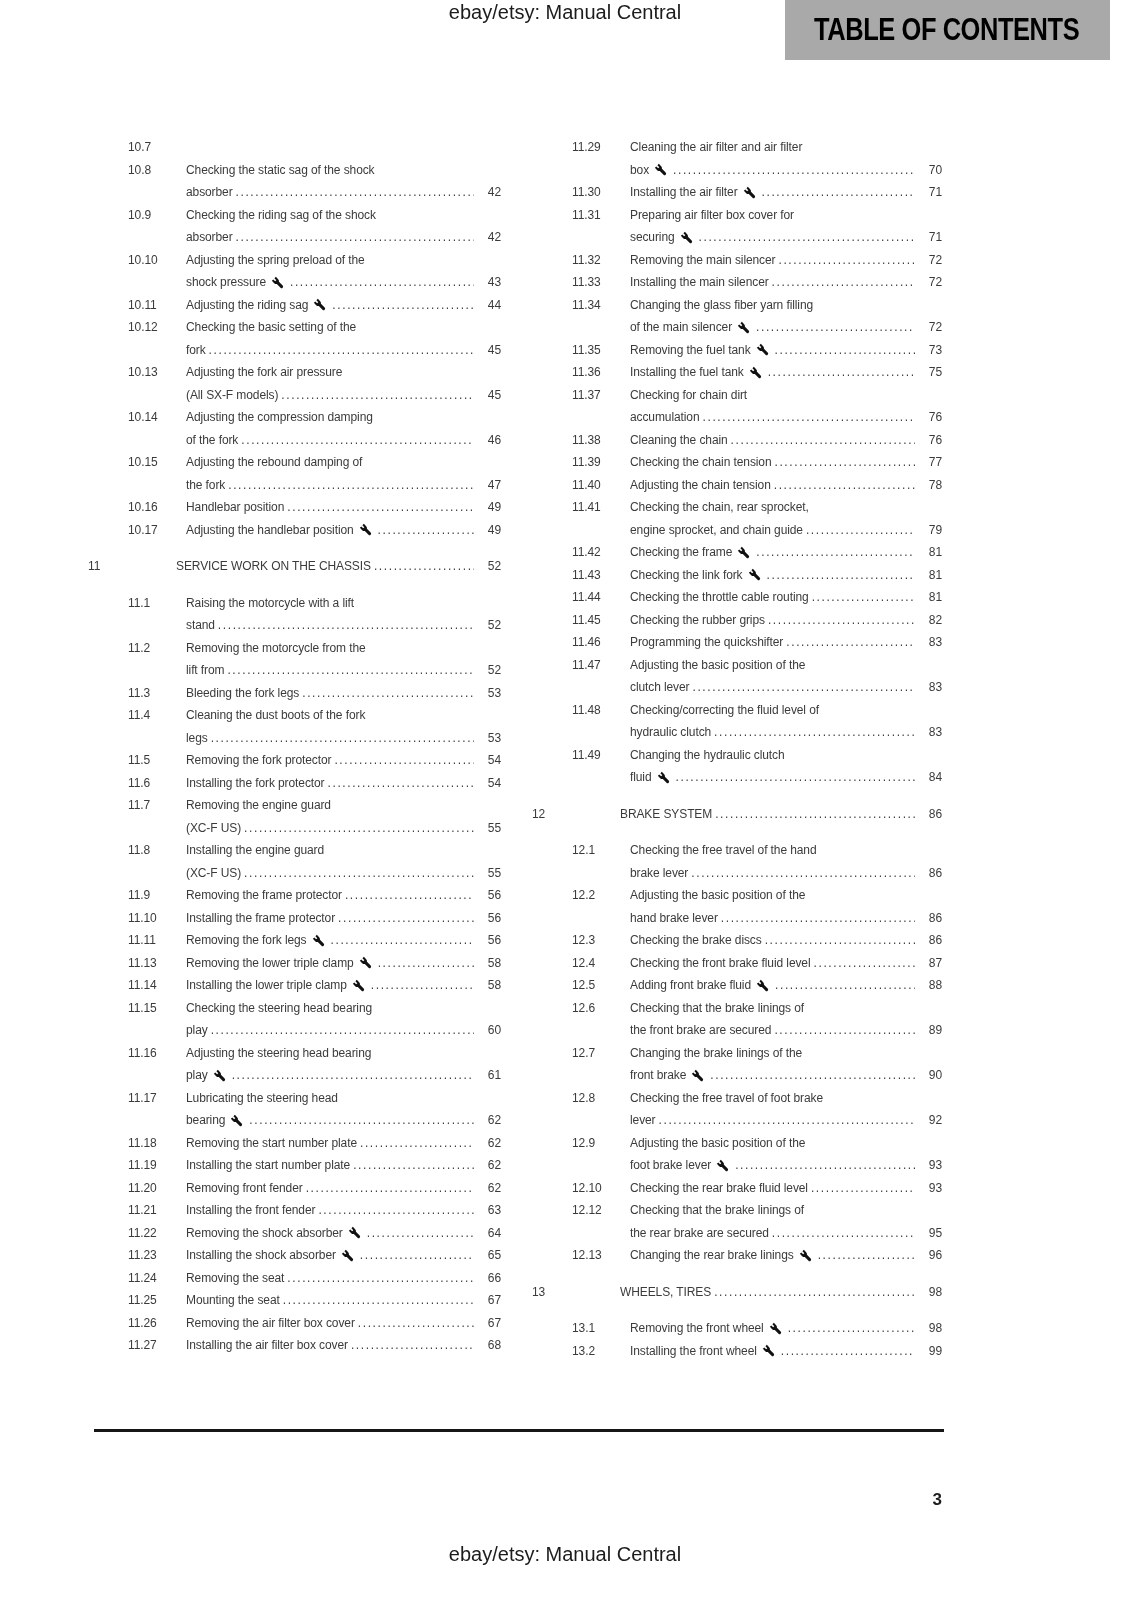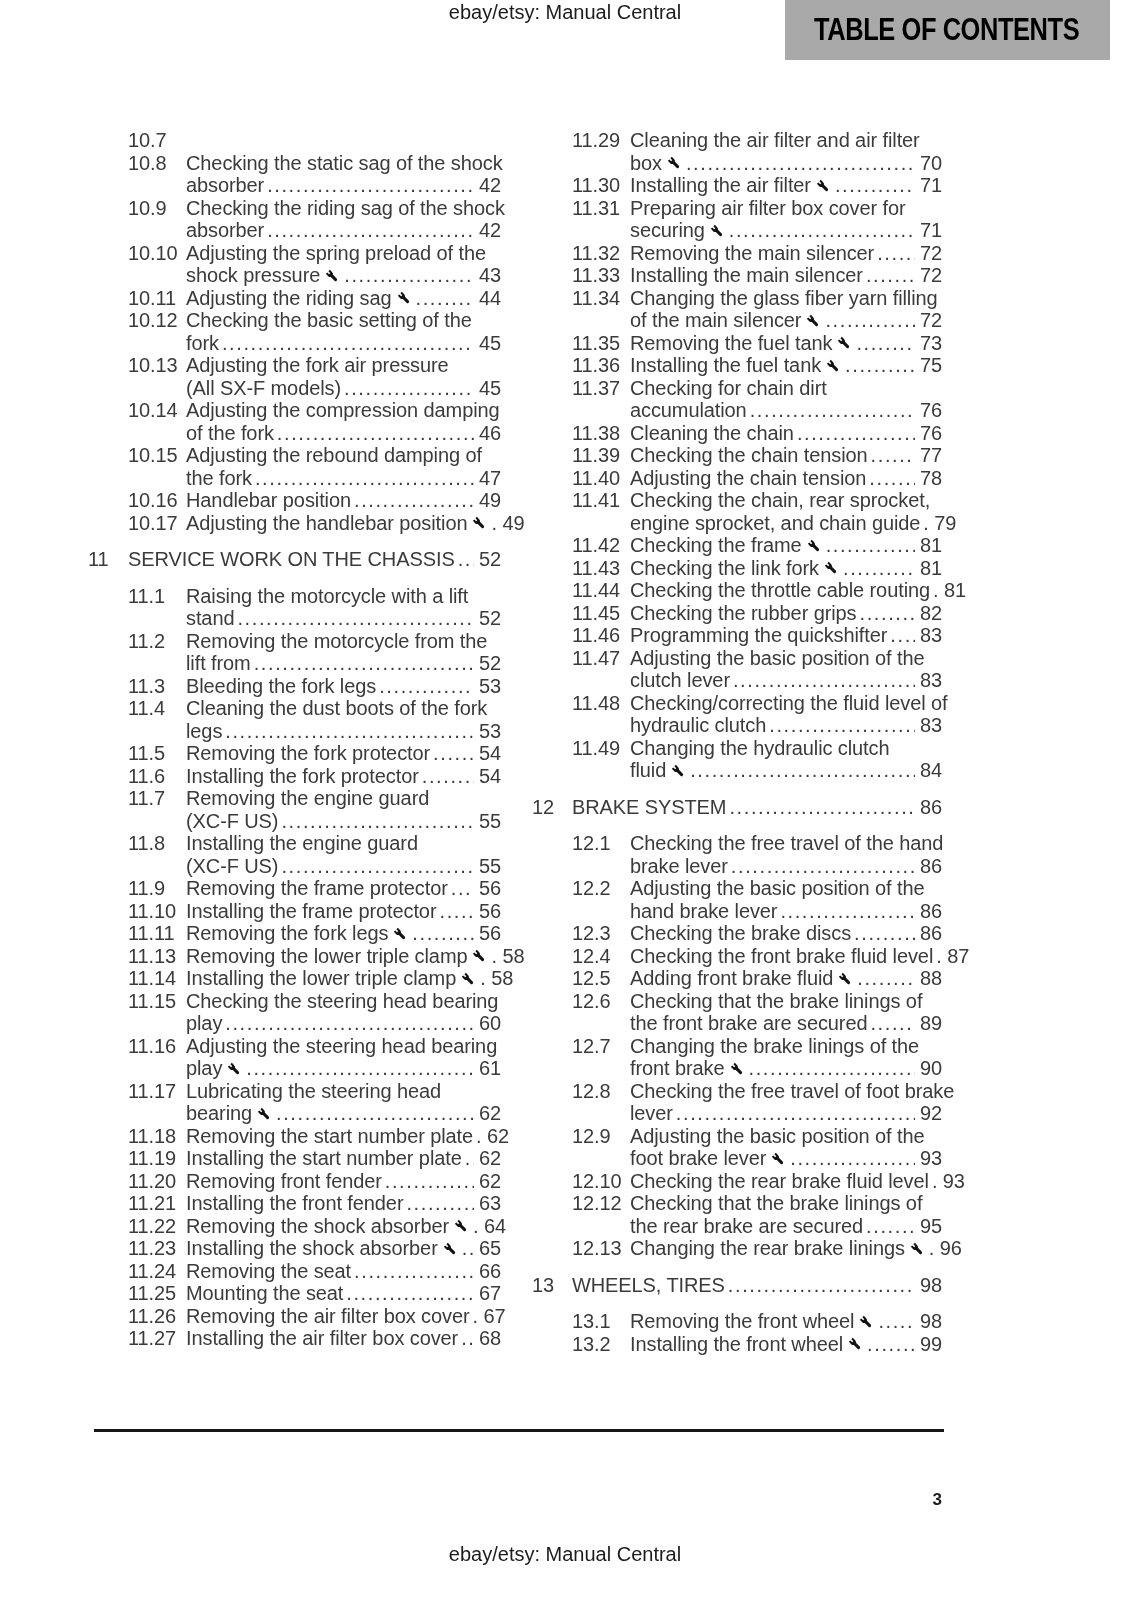--- a/index.html
+++ b/index.html
@@ -12,29 +12,29 @@
     font-size:20px; color:#1c1c1c;
   }
   .badge {
     position:absolute; left:785px; top:0; width:325px; height:60px;
     background:#a9a9a9; display:flex; align-items:center; justify-content:flex-start;
   }
   .badge span {
     font-size:31px; font-weight:bold; color:#000; white-space:nowrap;
     transform:scaleX(0.82); letter-spacing:-0.5px;
   }
-  .col { position:absolute; top:129px; font-size:20px; line-height:22.5px; letter-spacing:-0.1px; }
+  .col { position:absolute; top:136px; font-size:12px; line-height:22.5px; letter-spacing:-0.1px; }
   .col-left  { left:88px;  width:413px; }
   .col-right { left:532px; width:410px; }
 
   .entry { display:flex; padding-left:40px; }
   .entry .num { width:58px; flex-shrink:0; }
   .entry .body { flex:1; min-width:0; }
 
-  .section { display:flex; margin:14px 0; }
+  .section { display:flex; margin:14px 0;gap:48px; }
   .section .num { width:40px; flex-shrink:0; }
   .section .body { flex:1; min-width:0; }
 
   .tline { white-space:nowrap; }
   .lline { display:flex; align-items:baseline; white-space:nowrap; }
   .lline .txt { flex-shrink:0; }
   .leader { flex:1 1 0; min-width:6px; overflow:hidden; margin:0 3px 0 3px; }
   .leader::after {
     content:"......................................................................................................";
     letter-spacing:1.6px;

